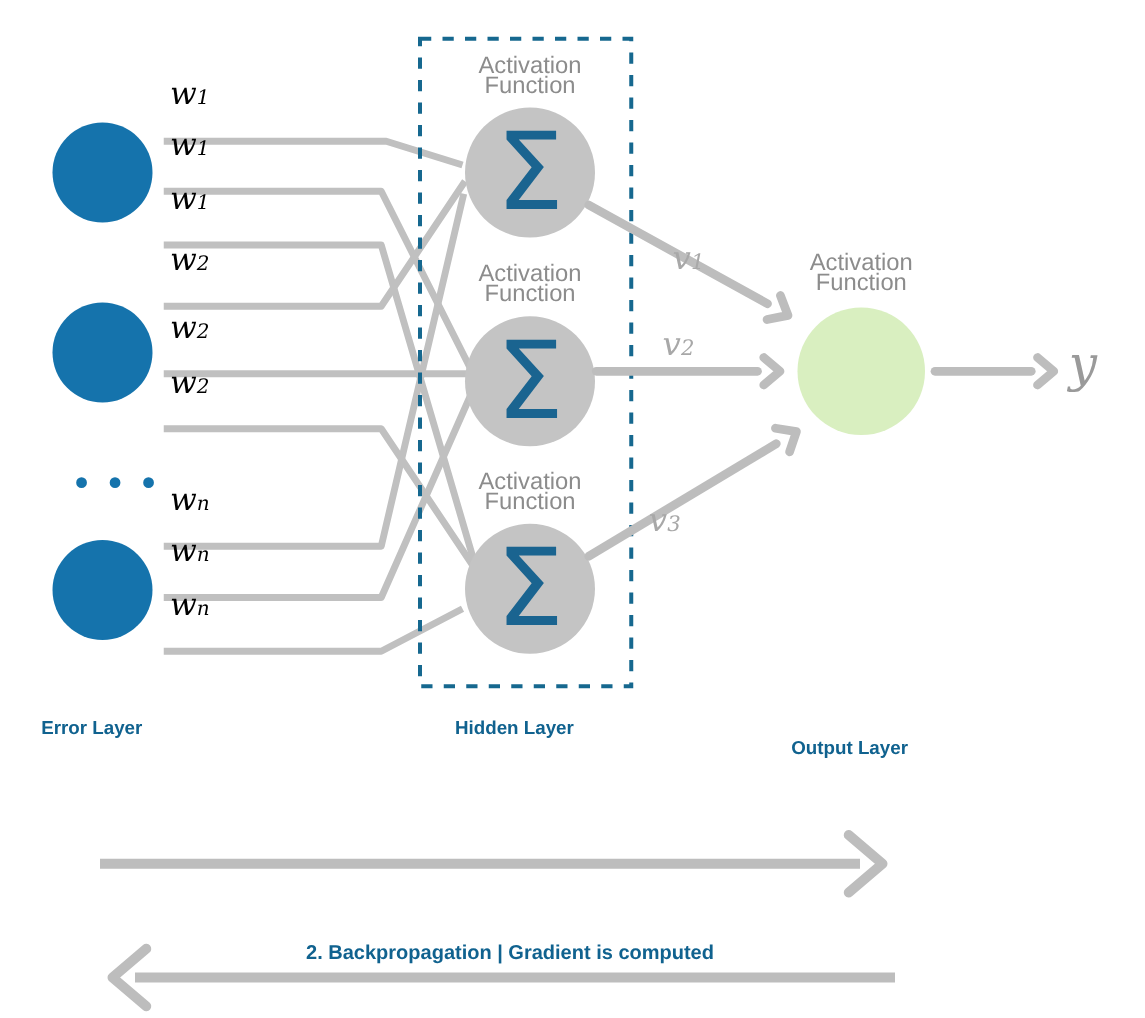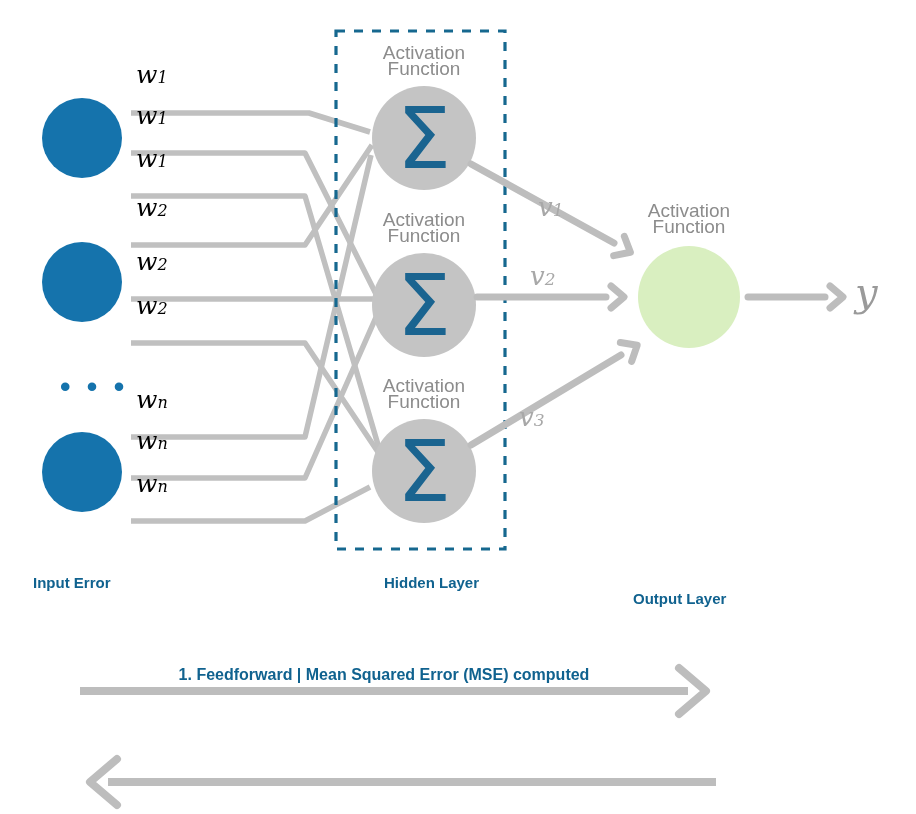--- a/index.html
+++ b/index.html
@@ -212,19 +212,19 @@
   </div>
   <div class="math-label v-label" style="left:530px; top:263px;">
     <span>v</span><span class="sub">2</span>
   </div>
   <div class="math-label v-label" style="left:519px; top:362px;margin-top:42px;">
     <span>v</span><span class="sub">3</span>
   </div>
 
   <div class="math-label y-label" style="left:855px; top:272px;">y</div>
 
-  <div class="layer-label" style="left:33px; top:574px;">Input Error</div>
-  <div class="layer-label" style="left:384px; top:574px;">Hidden Layer</div>
+  <div class="layer-label" style="left:33px; top:574px;">Error Layer</div>
+  <div class="layer-label" style="left:364px; top:574px;">Hidden Layer</div>
   <div class="layer-label" style="left:633px; top:574px;margin-top:16px;">Output Layer</div>
 
-  <div class="flow-label" style="left:84px; top:666px; width:600px;">1. Feedforward | Mean Squared Error (MSE) computed</div>
+  <div class="flow-label" style="left:108px; top:754px; width:600px;">2. Backpropagation | Gradient is computed</div>
 
 </div>
 
 </body></html>

